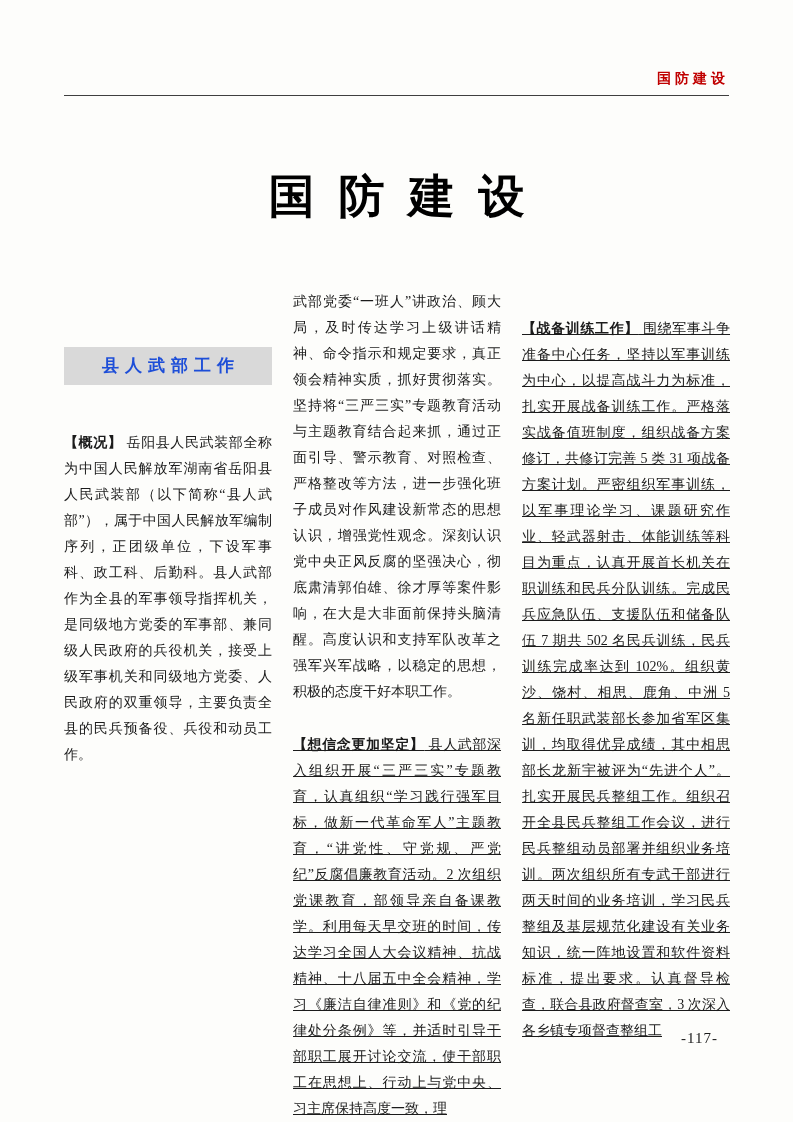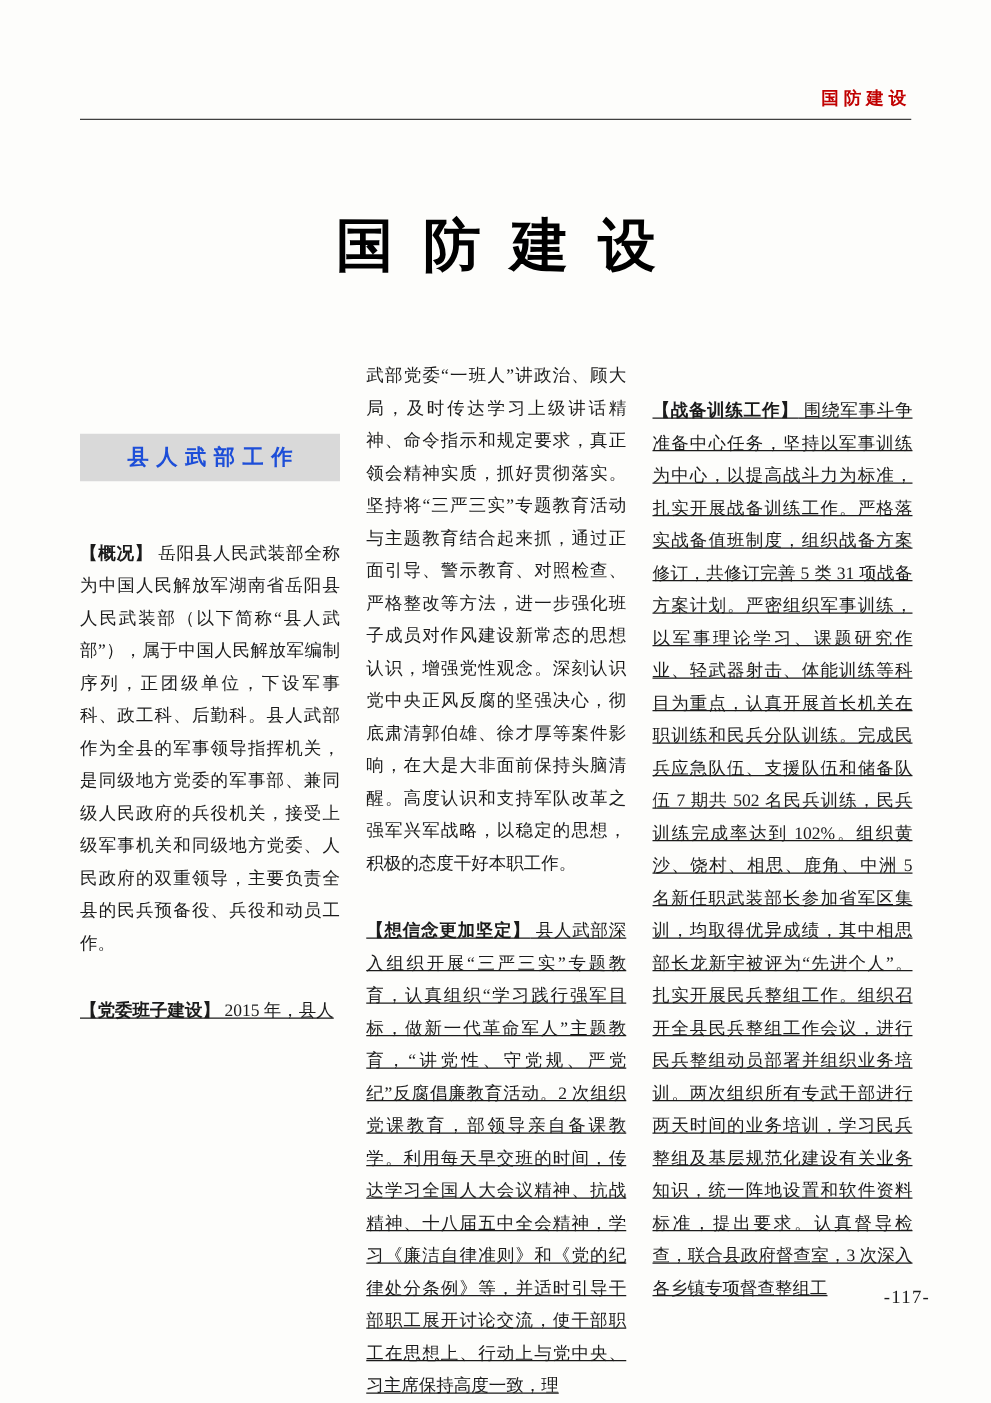--- a/index.html
+++ b/index.html
@@ -47,37 +47,36 @@
     margin-bottom:44px;
     color:#1d4ed8;
   }
   p.indent{ text-indent:2em; }
   p.gap{ margin-top:26px;text-decoration:underline; }
   .sec-label{
     font-family:"Liberation Sans","DejaVu Sans",sans-serif;
     font-weight:bold;
   }
   .page-num{
-    position:absolute; right:49px; top:1030px;
+    position:absolute; right:75px; top:1030px;
     font-size:15px; letter-spacing:1px;
     color:#1b1b1b;
   }
 </style>
 </head>
 <body>
 
 <div class="running-head">国防建设</div>
 <div class="head-rule"></div>
 
 <h1 class="main-title">国防建设</h1>
 
 <div class="col col-1">
   <div class="box-title">县人武部工作</div>
   <p><span class="sec-label">【概况】</span><span> 岳阳县人民武装部全称为中国人民解放军湖南省岳阳县人民武装部（以下简称“县人武部”），属于中国人民解放军编制序列，正团级单位，下设军事科、政工科、后勤科。县人武部作为全县的军事领导指挥机关，是同级地方党委的军事部、兼同级人民政府的兵役机关，接受上级军事机关和同级地方党委、人民政府的双重领导，主要负责全县的民兵预备役、兵役和动员工作。</span></p>
-  <p class="gap"><span class="sec-label">【党委班子建设】</span><span> 2015 年，县人</span></p>
 </div>
 
 <div class="col col-2">
   <p><span>武部党委“一班人”讲政治、顾大局，及时传达学习上级讲话精神、命令指示和规定要求，真正领会精神实质，抓好贯彻落实。坚持将“三严三实”专题教育活动与主题教育结合起来抓，通过正面引导、警示教育、对照检查、严格整改等方法，进一步强化班子成员对作风建设新常态的思想认识，增强党性观念。深刻认识党中央正风反腐的坚强决心，彻底肃清郭伯雄、徐才厚等案件影响，在大是大非面前保持头脑清醒。高度认识和支持军队改革之强军兴军战略，以稳定的思想，积极的态度干好本职工作。</span></p>
   <p class="gap"><span class="sec-label">【想信念更加坚定】</span><span> 县人武部深入组织开展“三严三实”专题教育，认真组织“学习践行强军目标，做新一代革命军人”主题教育，“讲党性、守党规、严党纪”反腐倡廉教育活动。2 次组织党课教育，部领导亲自备课教学。利用每天早交班的时间，传达学习全国人大会议精神、抗战精神、十八届五中全会精神，学习《廉洁自律准则》和《党的纪律处分条例》等，并适时引导干部职工展开讨论交流，使干部职工在思想上、行动上与党中央、习主席保持高度一致，理</span></p>
 </div>
 
 <div class="col col-3">
   <p class="gap"><span class="sec-label">【战备训练工作】</span><span> 围绕军事斗争准备中心任务，坚持以军事训练为中心，以提高战斗力为标准，扎实开展战备训练工作。严格落实战备值班制度，组织战备方案修订，共修订完善 5 类 31 项战备方案计划。严密组织军事训练，以军事理论学习、课题研究作业、轻武器射击、体能训练等科目为重点，认真开展首长机关在职训练和民兵分队训练。完成民兵应急队伍、支援队伍和储备队伍 7 期共 502 名民兵训练，民兵训练完成率达到 102%。组织黄沙、饶村、相思、鹿角、中洲 5 名新任职武装部长参加省军区集训，均取得优异成绩，其中相思部长龙新宇被评为“先进个人”。扎实开展民兵整组工作。组织召开全县民兵整组工作会议，进行民兵整组动员部署并组织业务培训。两次组织所有专武干部进行两天时间的业务培训，学习民兵整组及基层规范化建设有关业务知识，统一阵地设置和软件资料标准，提出要求。认真督导检查，联合县政府督查室，3 次深入各乡镇专项督查整组工</span></p>
 </div>

